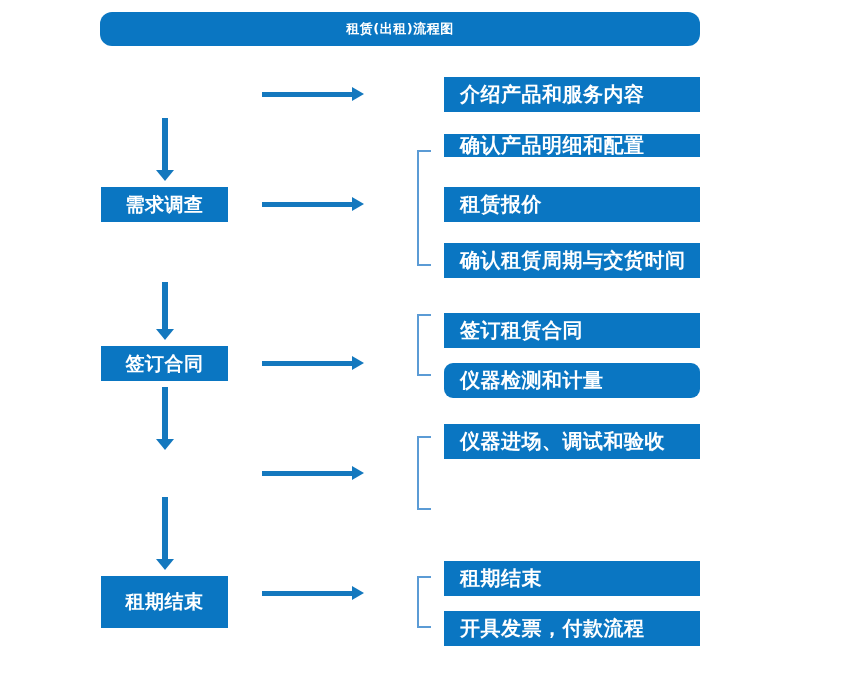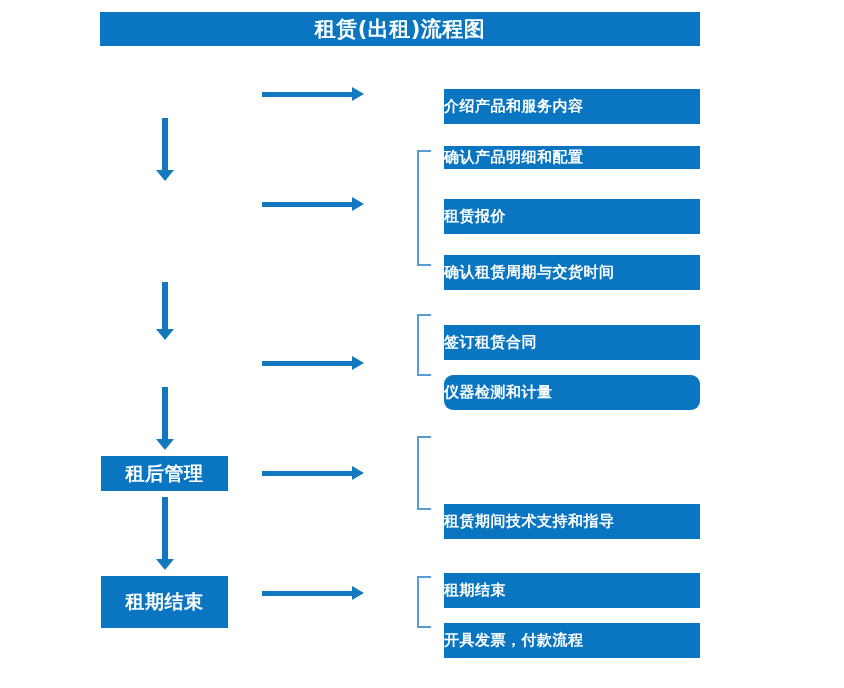--- a/index.html
+++ b/index.html
@@ -27,31 +27,31 @@
     color: #ffffff;
     font-weight: bold;
     display: flex;
     align-items: center;
     letter-spacing: 0.5px;
     white-space: nowrap;
     box-sizing: border-box;
   }
   .title-box {
     justify-content: center;
-    font-size: 21px;
+    font-size: 13px;
+    border-radius: 12px;
   }
   .stage-box {
     justify-content: center;
     font-size: 19px;
   }
   .detail-box {
     justify-content: flex-start;
-    padding-left: 0;
-    font-size: 15px;
-    margin-top: 12px;
+    padding-left: 16px;
+    font-size: 20px;
   }
   
   .h-arrow {
     position: absolute;
     height: 16px;
   }
   .h-arrow .shaft {
     position: absolute;
     left: 0;
     top: 6px;
@@ -99,23 +99,24 @@
   }
 </style>
 </head>
 <body>
 
 <div id="canvas">
 
   <div class="box title-box" style="left:100px; top:12px; width:600px; height:34px;">租赁(出租)流程图</div>
 
 
+  <div class="box stage-box" style="left:101px; top:187px; width:127px; height:35px;">需求调查</div>
 
+  <div class="box stage-box" style="left:101px; top:346px; width:127px; height:35px;">签订合同</div>
 
-  <div class="box stage-box" style="left:101px; top:456px; width:127px; height:35px;">租后管理</div>
 
   <div class="box stage-box" style="left:101px; top:576px; width:127px; height:52px;">租期结束</div>
 
   <div class="v-arrow" style="left:156px; top:118px; height:63px;">
     <div class="shaft" style="height:52px;"></div>
     <div class="head" style="top:52px;"></div>
   </div>
 
   <div class="v-arrow" style="left:156px; top:282px; height:58px;">
     <div class="shaft" style="height:47px;"></div>
@@ -170,20 +171,20 @@
   <div class="box detail-box" style="left:444px; top:134px; width:256px; height:23px;">确认产品明细和配置</div>
 
   <div class="box detail-box" style="left:444px; top:187px; width:256px; height:35px;">租赁报价</div>
 
   <div class="box detail-box" style="left:444px; top:243px; width:256px; height:35px;">确认租赁周期与交货时间</div>
 
   <div class="box detail-box" style="left:444px; top:313px; width:256px; height:35px;">签订租赁合同</div>
 
   <div class="box detail-box" style="left:444px; top:363px; width:256px; height:35px;border-radius:9px;">仪器检测和计量</div>
 
+  <div class="box detail-box" style="left:444px; top:424px; width:256px; height:35px;">仪器进场、调试和验收</div>
 
-  <div class="box detail-box" style="left:444px; top:492px; width:256px; height:35px;">租赁期间技术支持和指导</div>
 
   <div class="box detail-box" style="left:444px; top:561px; width:256px; height:35px;">租期结束</div>
 
   <div class="box detail-box" style="left:444px; top:611px; width:256px; height:35px;">开具发票，付款流程</div>
 
 </div>
 
 </body></html>

